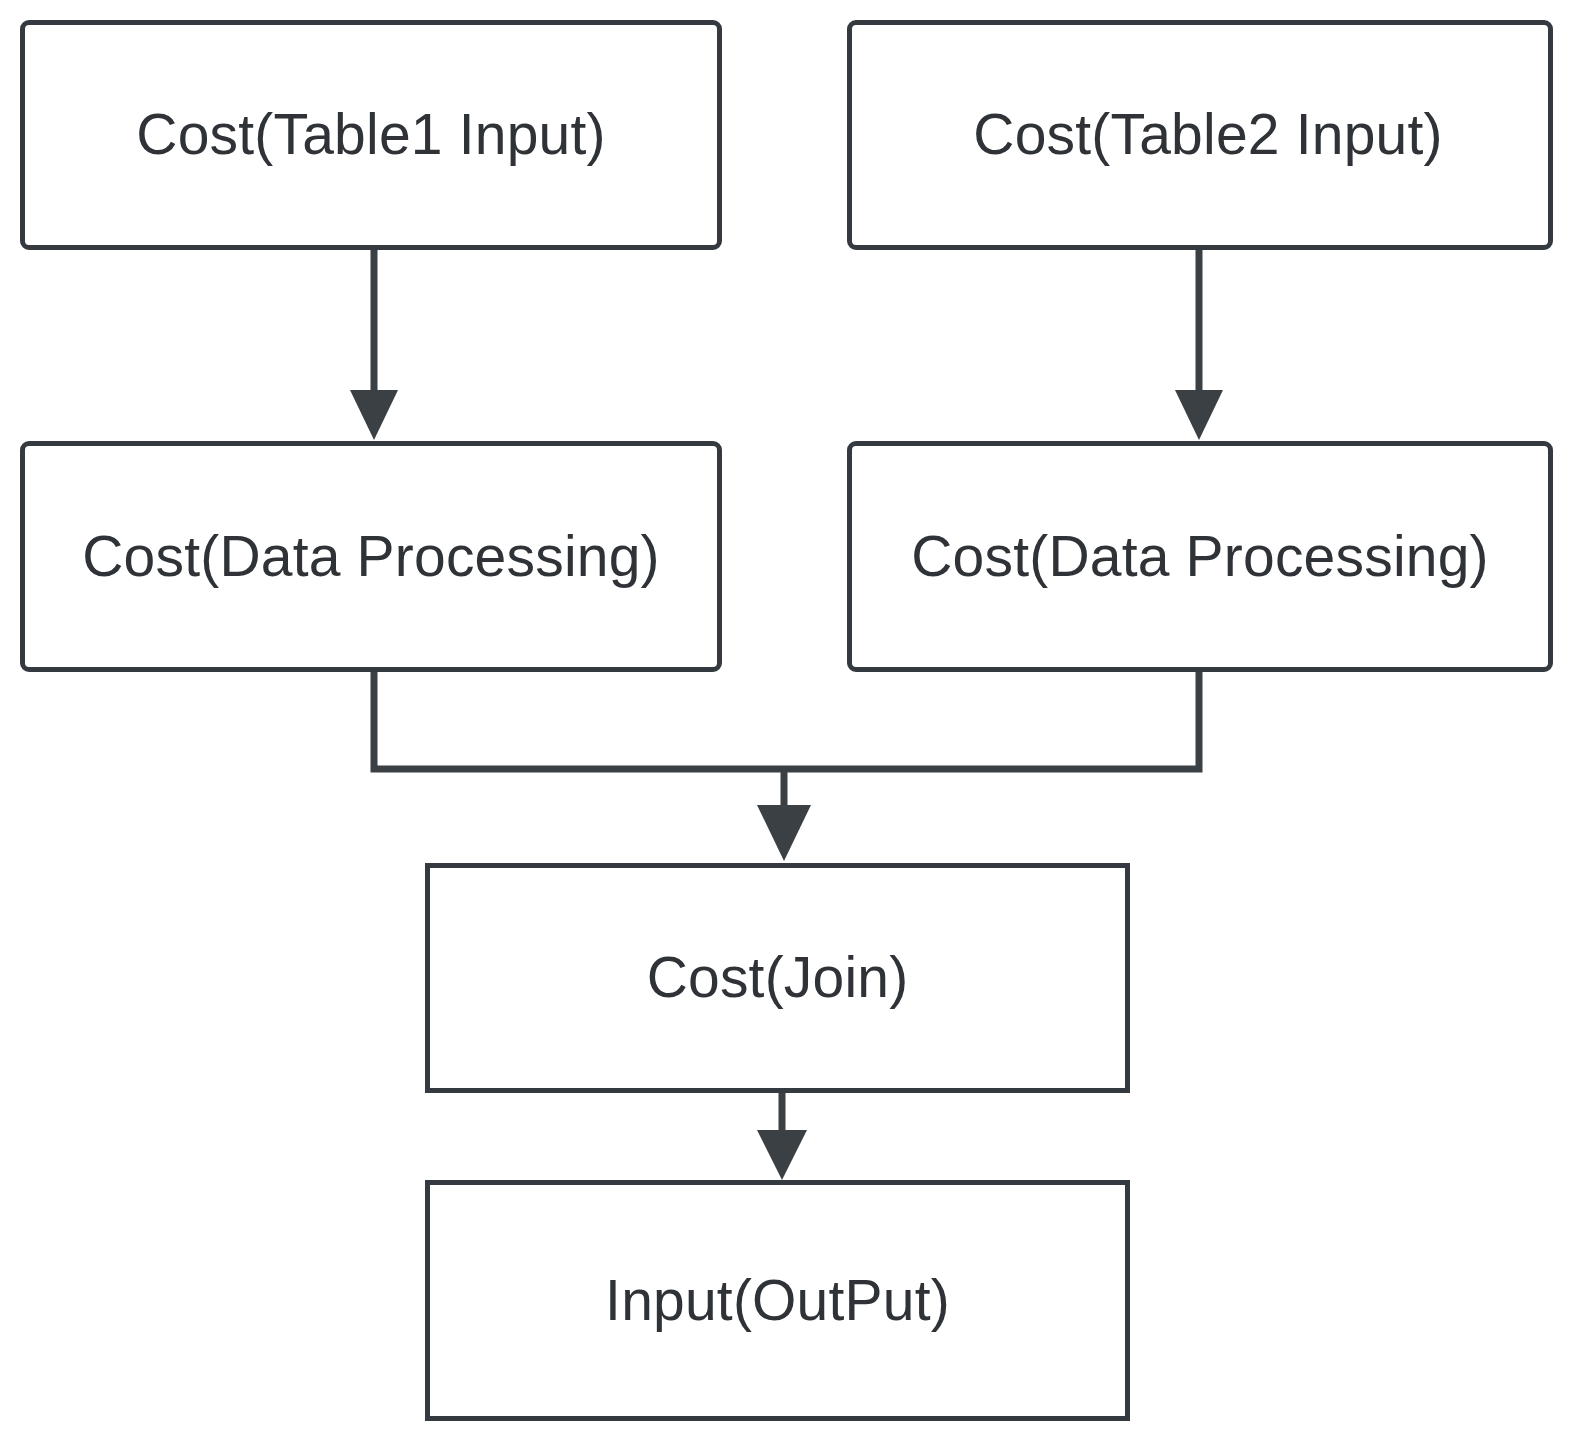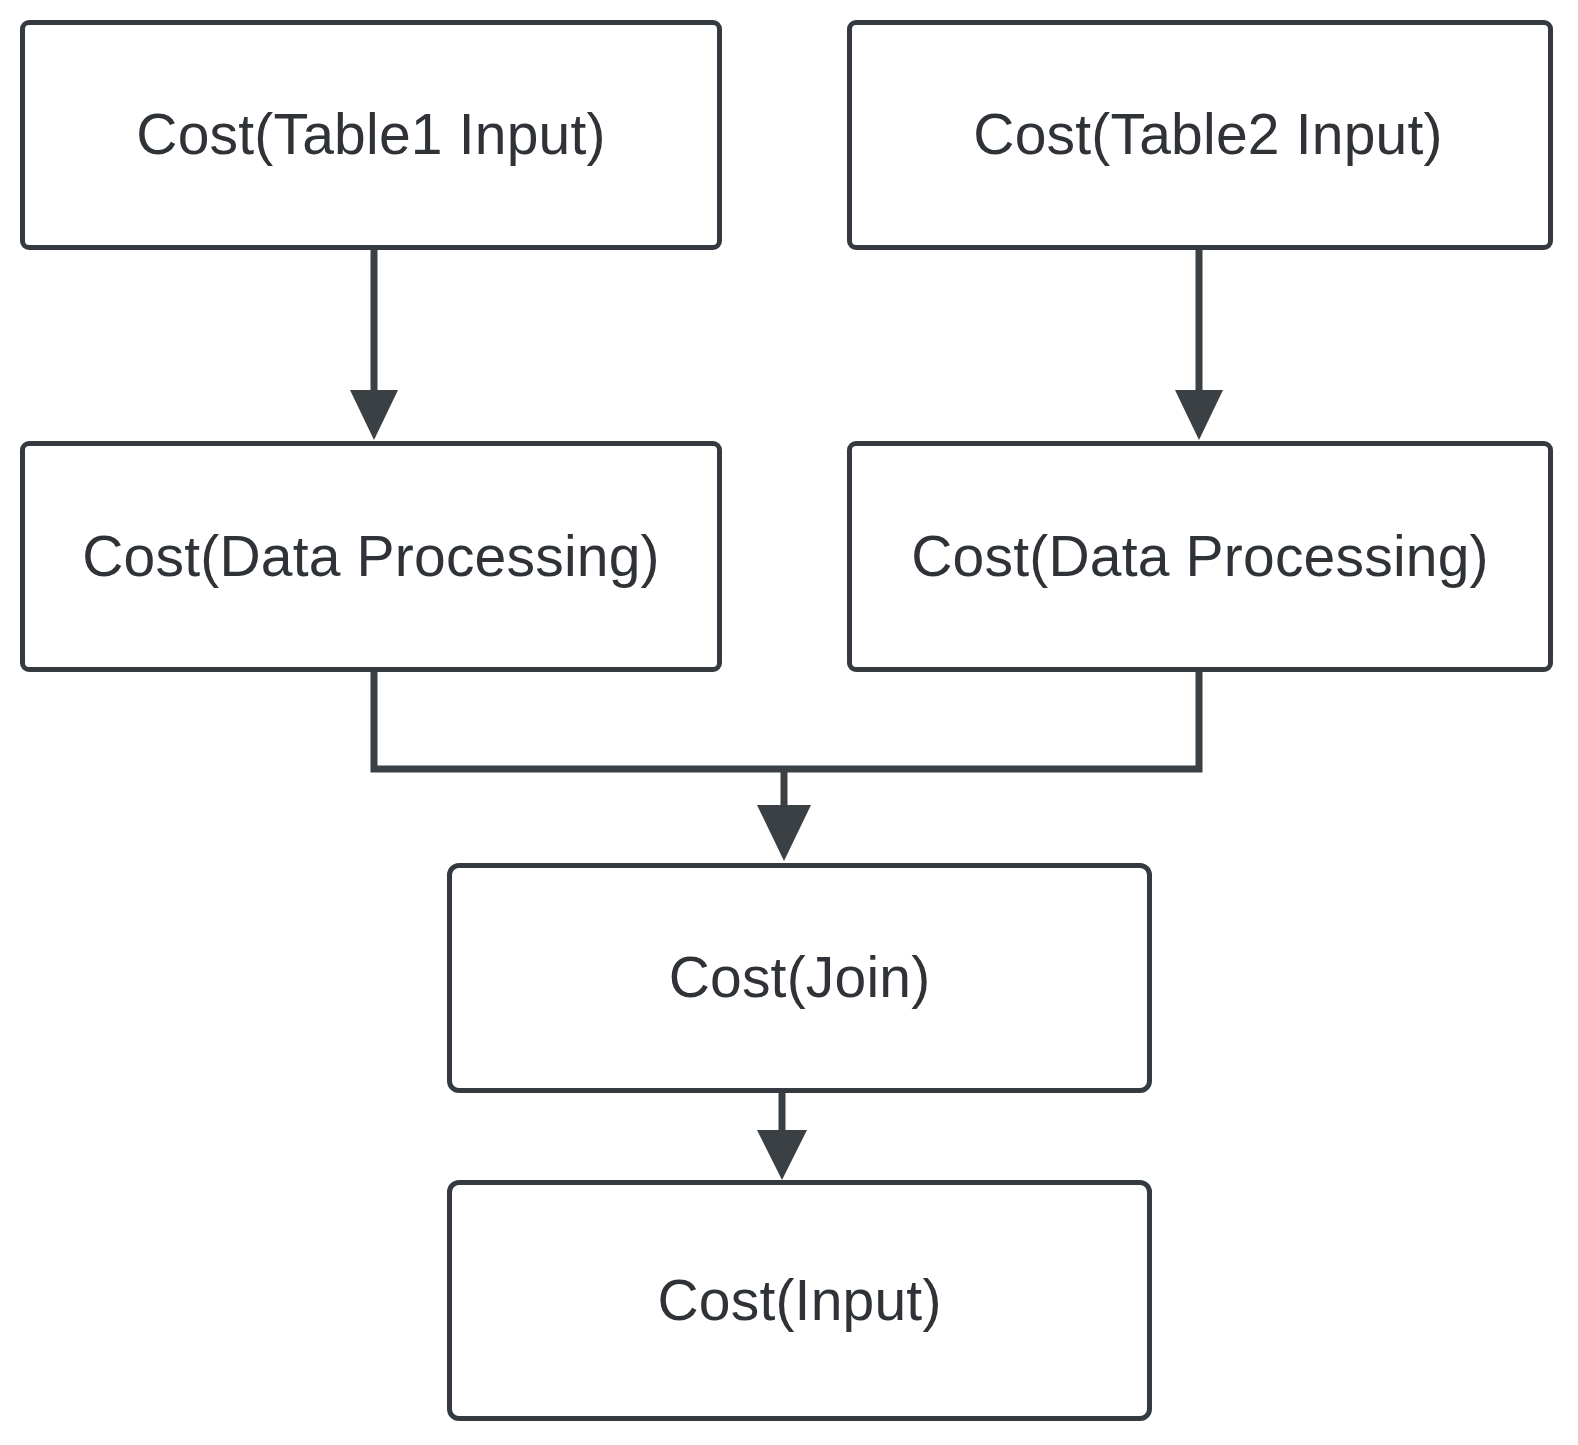--- a/index.html
+++ b/index.html
@@ -25,21 +25,21 @@
     display: flex;
     align-items: center;
     justify-content: center;
     color: #2f3337;
     font-weight: 400;
     letter-spacing: 0.2px;
     line-height: 1.05;
     white-space: nowrap;
   }
   .node.rounded { border-radius: 9px; }
-  .node.square  { border-radius: 12px; margin-left: 22px; }
+  .node.square  { border-radius: 0; }
 
   
   #node-table1-input {
     left: 20px;  top: 20px;  width: 702px;  height: 230px;
     font-size: 57px;
   }
   #node-table2-input {
     left: 847px; top: 20px;  width: 706px;  height: 230px;
     font-size: 57px;
     padding-left: 16px;
@@ -119,16 +119,16 @@
 
   <div class="node rounded" id="node-dataproc-right">
     <span>Cost(Data Processing)</span>
   </div>
 
   <div class="node square" id="node-join">
     <span>Cost(Join)</span>
   </div>
 
   <div class="node square" id="node-output">
-    <span>Cost(Input)</span>
+    <span>Input(OutPut)</span>
   </div>
 
 </div>
 
 </body></html>

